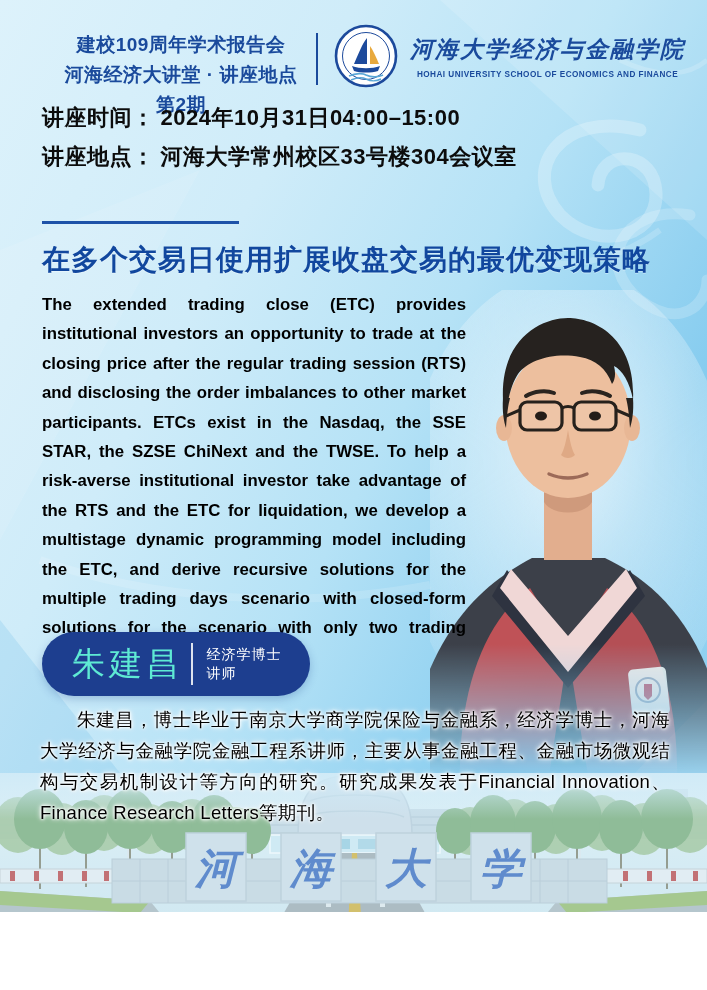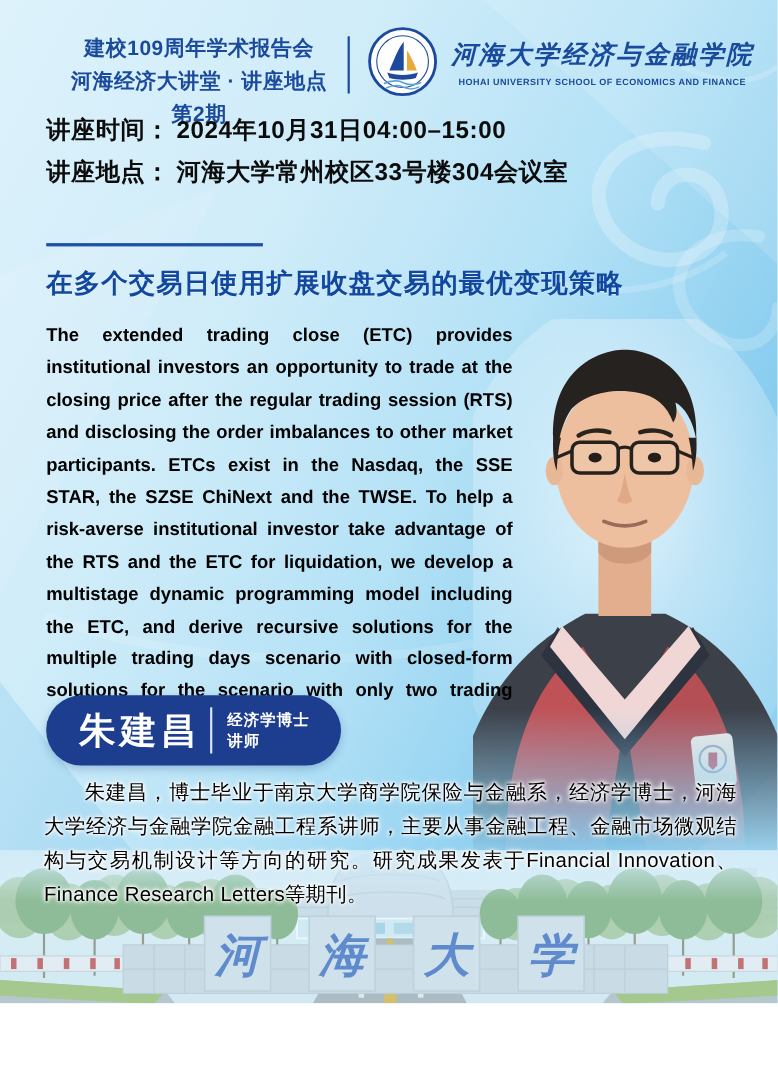--- a/index.html
+++ b/index.html
@@ -26,37 +26,37 @@
   
   .info{position:absolute;left:42px;top:104px;z-index:3;color:#0c0c0c;
     font-size:22px;font-weight:bold;letter-spacing:0.5px;}
   .info-row{margin-bottom:12px;line-height:27px;white-space:nowrap;}
   .info-label{margin-right:6px;}
 
   .rule{position:absolute;left:42px;top:221px;width:197px;height:2.5px;background:#1d52a8;z-index:3;}
 
   
   .lecture-title{position:absolute;left:42px;top:241px;width:650px;z-index:3;
-    color:#11479e;font-size:24px;font-weight:800;letter-spacing:1px;white-space:nowrap;
+    color:#11479e;font-size:28px;font-weight:800;letter-spacing:1px;white-space:nowrap;
     text-shadow:0 1px 0 rgba(255,255,255,0.35);}
 
   
   .abstract{position:absolute;left:42px;top:290px;width:424px;z-index:3;
     color:#000;font-size:16.8px;font-weight:600;line-height:29.4px;text-align:justify;}
 
   
   .portrait{position:absolute;top:290px;right:0;width:277px;height:492px;z-index:1;}
 
   
   .name-badge{position:absolute;left:42px;top:632px;z-index:3;
     width:268px;height:64px;border-radius:32px;background:#1d3e8f;
     display:flex;align-items:center;box-shadow:0 3px 8px rgba(20,60,140,0.25);}
-  .badge-name{color:#ffffff;font-size:33px;font-weight:bold;letter-spacing:4px;margin-left:30px;white-space:nowrap;}
+  .badge-name{color:#5eead4;font-size:33px;font-weight:normal;letter-spacing:4px;margin-left:30px;white-space:nowrap;}
   .badge-vline{width:1.5px;height:42px;background:rgba(255,255,255,0.85);margin:0 14px 0 8px;}
-  .badge-titles{color:#fff;font-size:14px;font-weight:700;line-height:19px;letter-spacing:1px;}
+  .badge-titles{color:#fff;font-size:14px;font-weight:400;line-height:19px;letter-spacing:1px;}
 
   
   .bio{position:absolute;left:40px;top:704px;width:630px;z-index:3;
     color:#000;font-size:18.5px;font-weight:normal;line-height:31px;
     text-align:justify;text-indent:2em;letter-spacing:0.3px;
     text-shadow:0 0 3px #fff,0 0 3px #fff,0 0 5px #fff,0 0 6px rgba(255,255,255,.9);}
 
   
   .campus{position:absolute;left:0;top:773px;width:707px;height:189px;z-index:1;}
   .footer-bar{position:absolute;left:0;top:962px;width:707px;height:28px;background:#16398f;z-index:3;}

